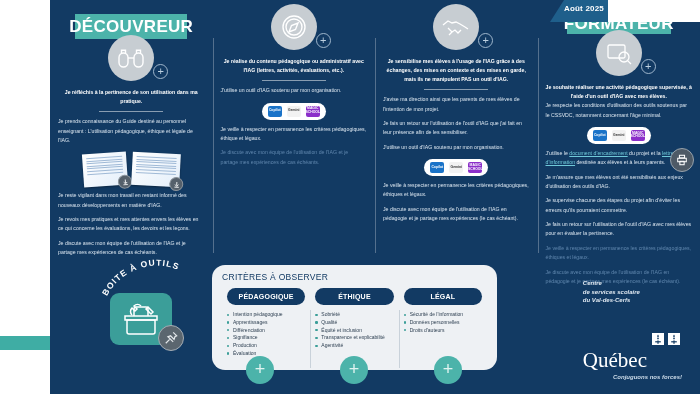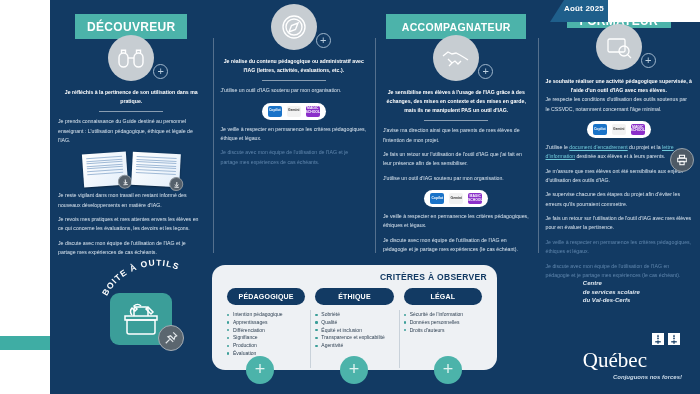--- a/index.html
+++ b/index.html
@@ -58,21 +58,21 @@
   .col + .col::before {
     content: ""; position: absolute; left: 0; top: 30px;
     width: 1px; height: 215px; background: rgba(255,255,255,.28);
   }
   .badge {
     width: 112px; height: 25px; background: #4cb3aa;
     display: flex; align-items: center; justify-content: center;
     margin-top: 6px;
   }
   .badge span {
-    color: #ffffff; font-size: 12px; font-weight: 600; letter-spacing: .3px;
+    color: #ffffff; font-size: 17px; font-weight: 600; letter-spacing: .3px;
     white-space: nowrap;
   }
   .col4 .badge { width: 104px; }
   .col3 .badge { width: 140px; }
   .col3 .badge span { font-size: 10.5px; }
 
   .circlewrap { position: relative; margin-top: -4px; }
   .circ {
     width: 46px; height: 46px; border-radius: 50%;
     background: #c7cdd2;
@@ -163,21 +163,21 @@
   }
 
   
   .criteria {
     position: absolute; left: 212px; top: 265px;
     width: 285px; height: 105px;
     background: #eef1f4; border-radius: 13px; z-index: 20;
     padding: 7px 10px 0;
   }
   .crit-title {
-    text-align: right; color: #123a63; font-weight: bold;
+    text-align: left; color: #123a63; font-weight: normal;
     font-size: 8.5px; letter-spacing: .3px; margin-bottom: 6px;
   }
   .crit-cols { display: flex; }
   .crit-col { flex: 1 1 0; padding: 0 5px; position: relative; }
   .crit-col + .crit-col::before {
     content: ""; position: absolute; left: 0; top: 22px;
     width: 1px; height: 58px; background: #c9d2da;
   }
   .pill {
     background: #123a63; border-radius: 10px; height: 17px;
@@ -301,23 +301,20 @@
       <div class="apps">
         <div class="app app1">Copilot</div>
         <div class="app app2">Gemini</div>
         <div class="app app3">MAGIC SCHOOL</div>
       </div>
       <div class="para">Je veille à respecter en permanence les critères pédagogiques, éthique et légaux.</div>
       <div class="para dim">Je discute avec mon équipe de l'utilisation de l'IAG et je partage mes expériences de cas échéants.</div>
     </div>
 
     <div class="col col3">
-      <div class="badge">
-        <span>ACCOMPAGNATEUR</span>
-      </div>
       <div class="circlewrap">
         <div class="circ">
           <svg width="30" height="22" viewBox="0 0 30 22">
               <g fill="none" stroke="#fff" stroke-width="1.3">
             <path d="M2 9l5-4 4 2 4-1 4 2 5 3"></path>
                 <path d="M7 12l4 4 3-2 3 3 3-3"></path>
             <path d="M11 16l-3 3M24 11l3 2"></path>
               </g>
             </svg>
         </div>

